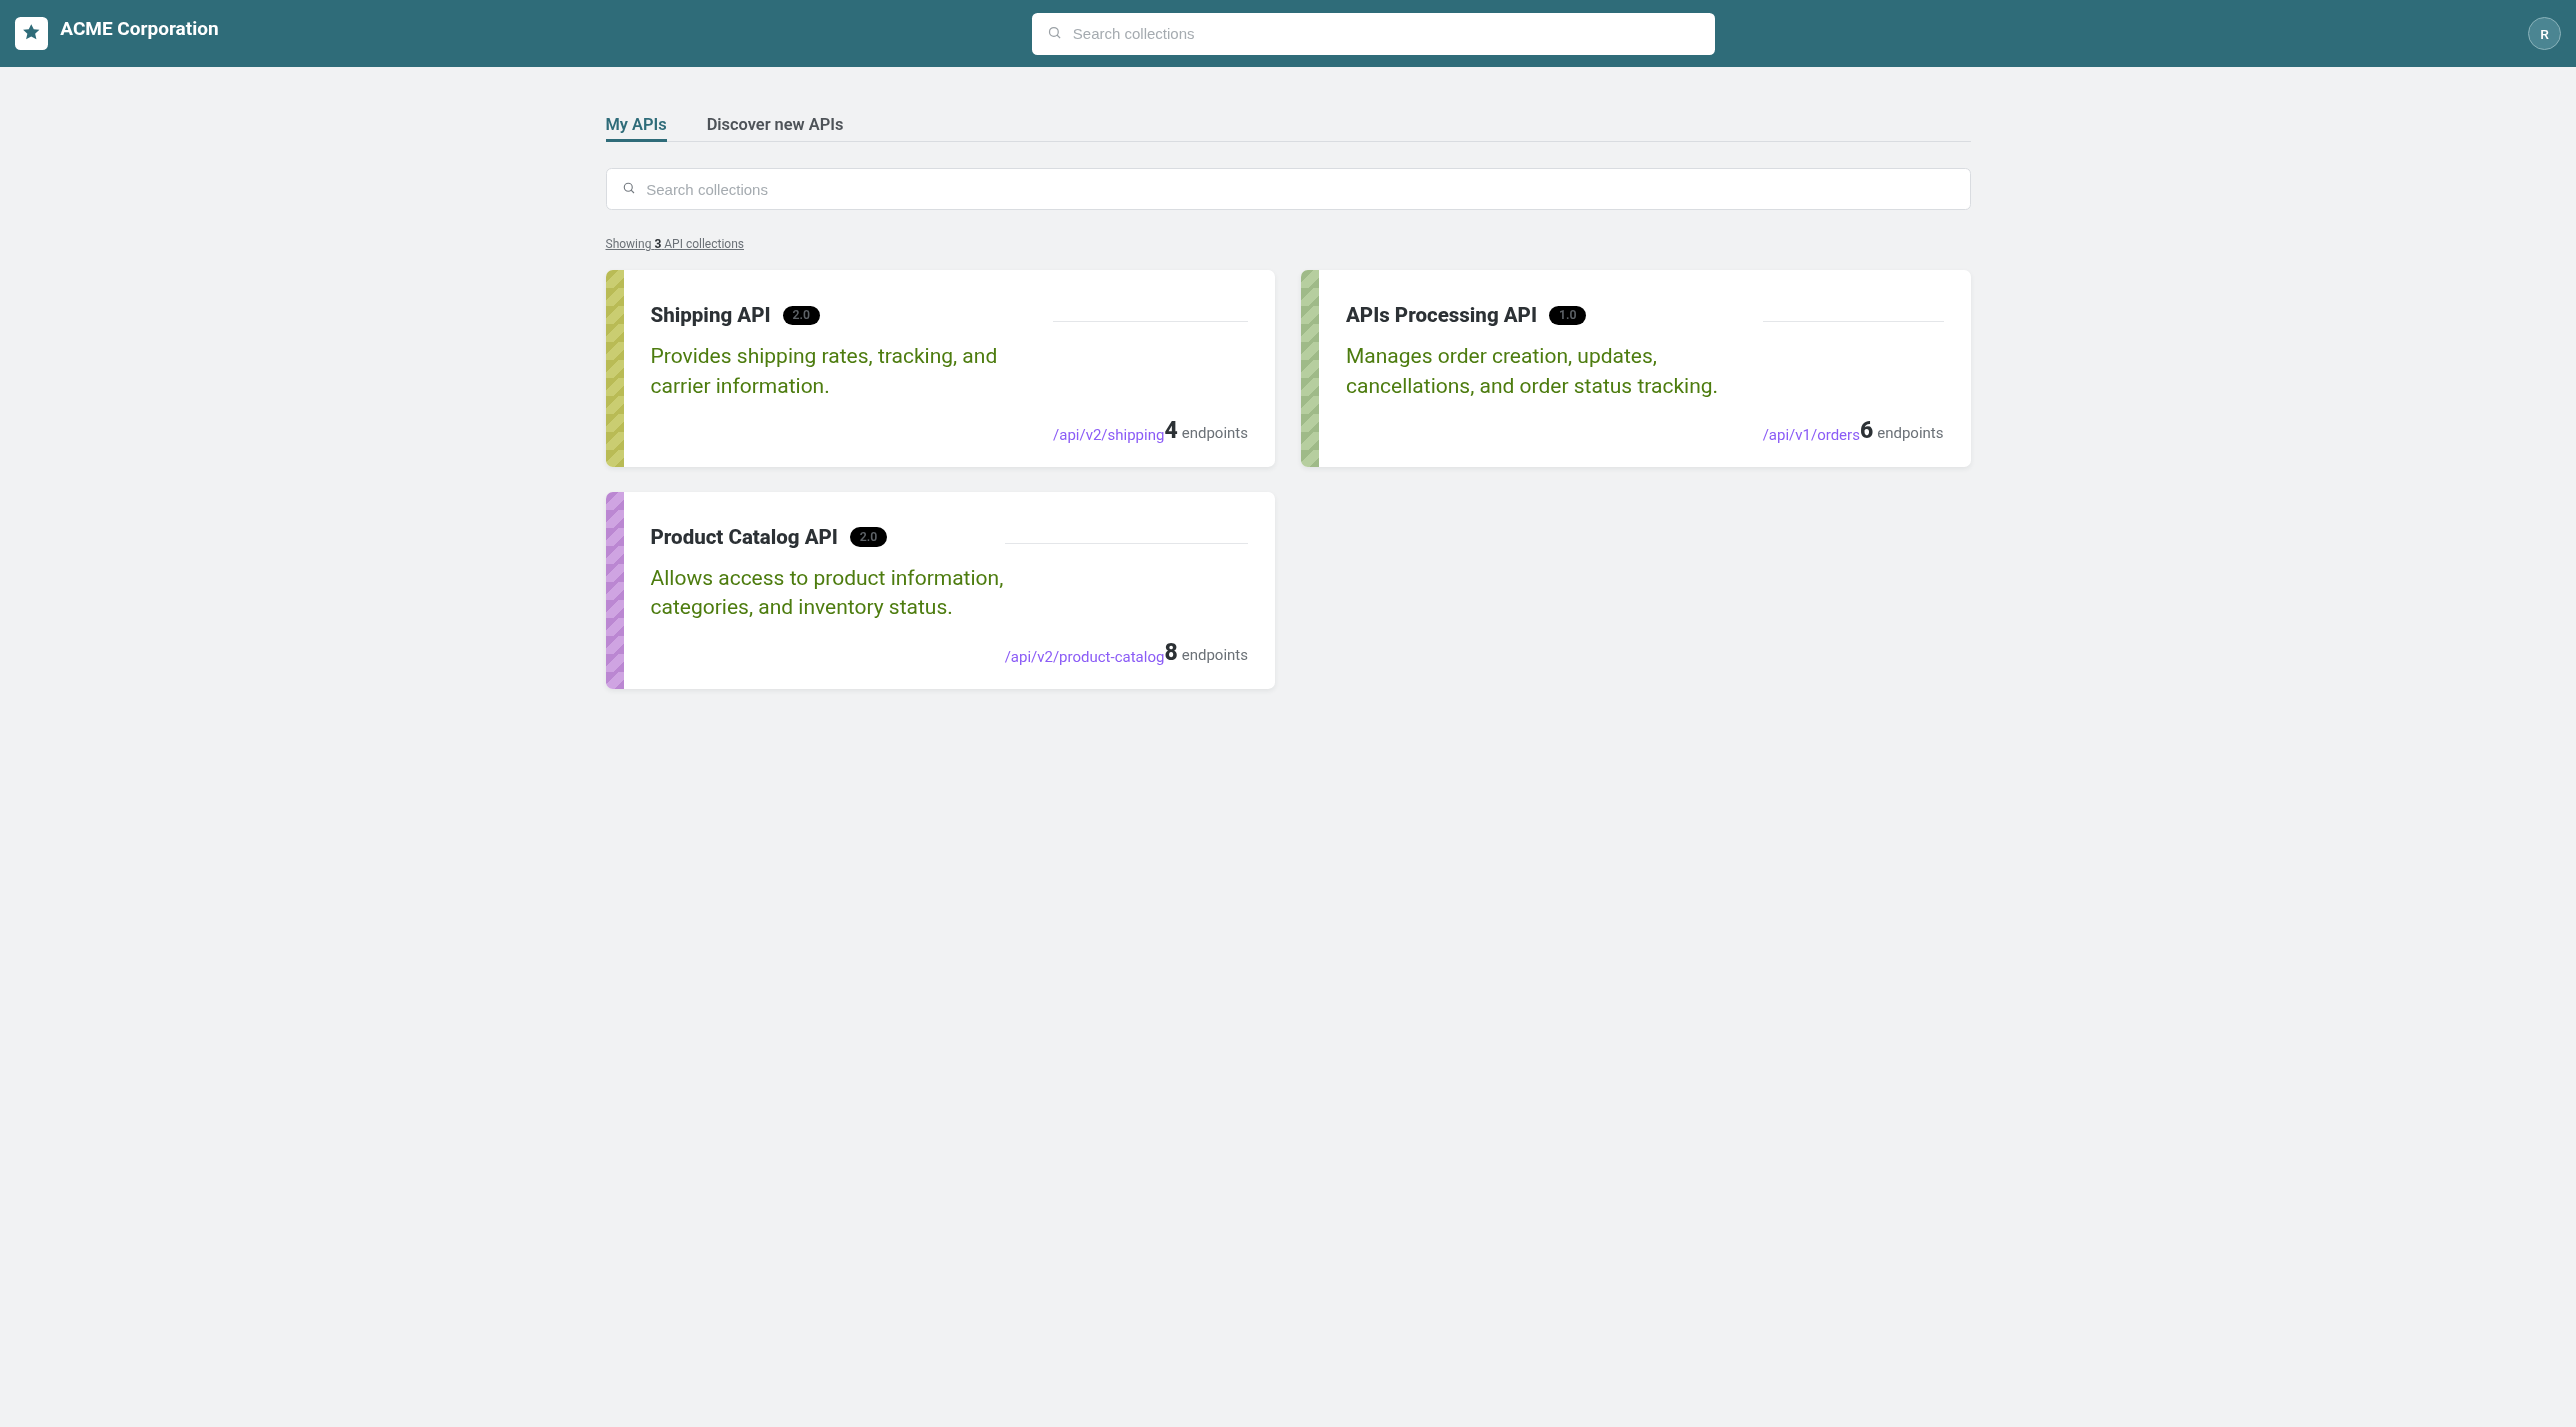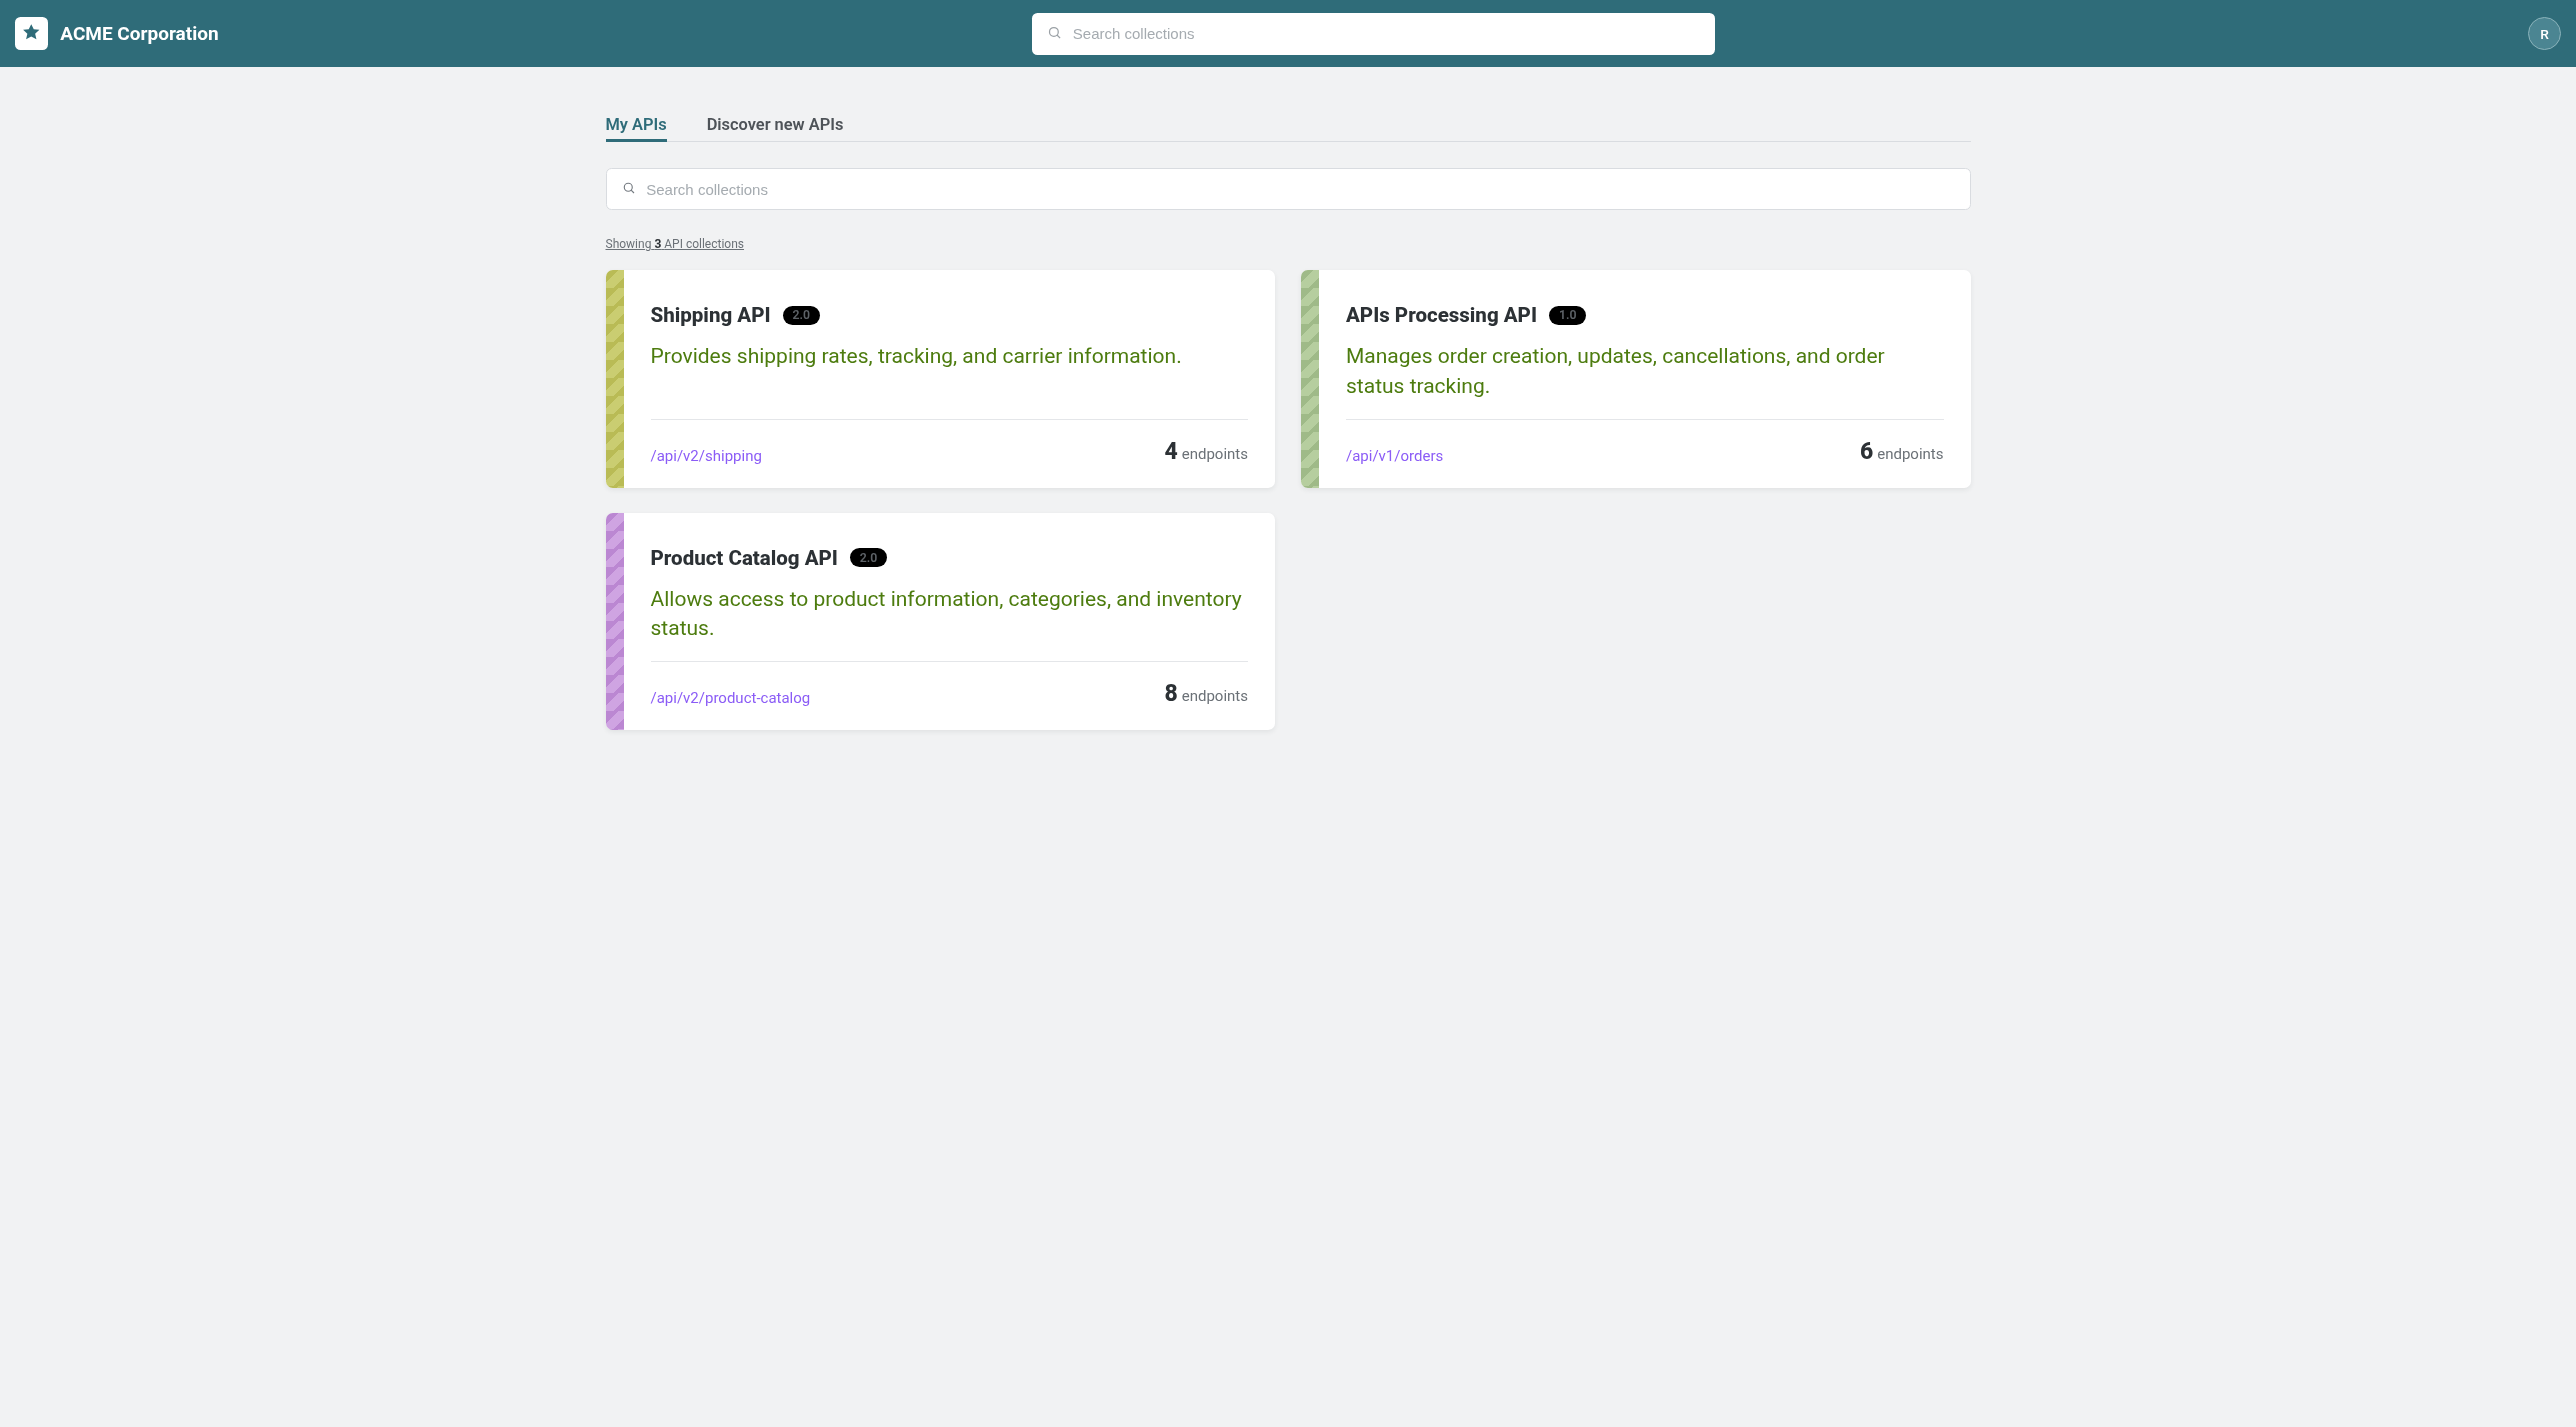--- a/index.html
+++ b/index.html
@@ -13,21 +13,21 @@
     
     .header {
       background: #2f6c79;
       height: 67px;
       display: flex;
       align-items: center;
       padding: 0 15px;
     }
     .header-left {
       display: flex;
-      align-items: center;
+      align-items: flex-start;
       gap: 12.3px;
     }
     .logo-badge {
       width: 33px; height: 33px;
       background: #ffffff;
       border-radius: 5.5px;
       display: flex;
       align-items: center; justify-content: center;
     }
     .logo-badge svg { width: 20.5px; height: 20.5px; fill: #2f6c79; }
@@ -144,21 +144,21 @@
     }
     .card-stripe {
       width: 18px;
       flex-shrink: 0;
       background-image: var(--stripe);
       background-size: 18px 18px;
     }
     .card-body {
       flex: 1;
       padding: 33px 27px 23px;
-      display: flex; flex-direction: column;
+      display: flex; flex-direction: row;
     }
     .card-top { flex: 1; }
     .card-title-row { display: flex; align-items: center; gap: 12.3px; }
     .card-title { font-size: 20.5px; font-weight: 800; color: #2c3135; }
     .version-pill {
       background: #000000;
       color: #5d6267;
       font-size: 12.3px;
       padding: 2.7px 9.6px;
       border-radius: 682px;

